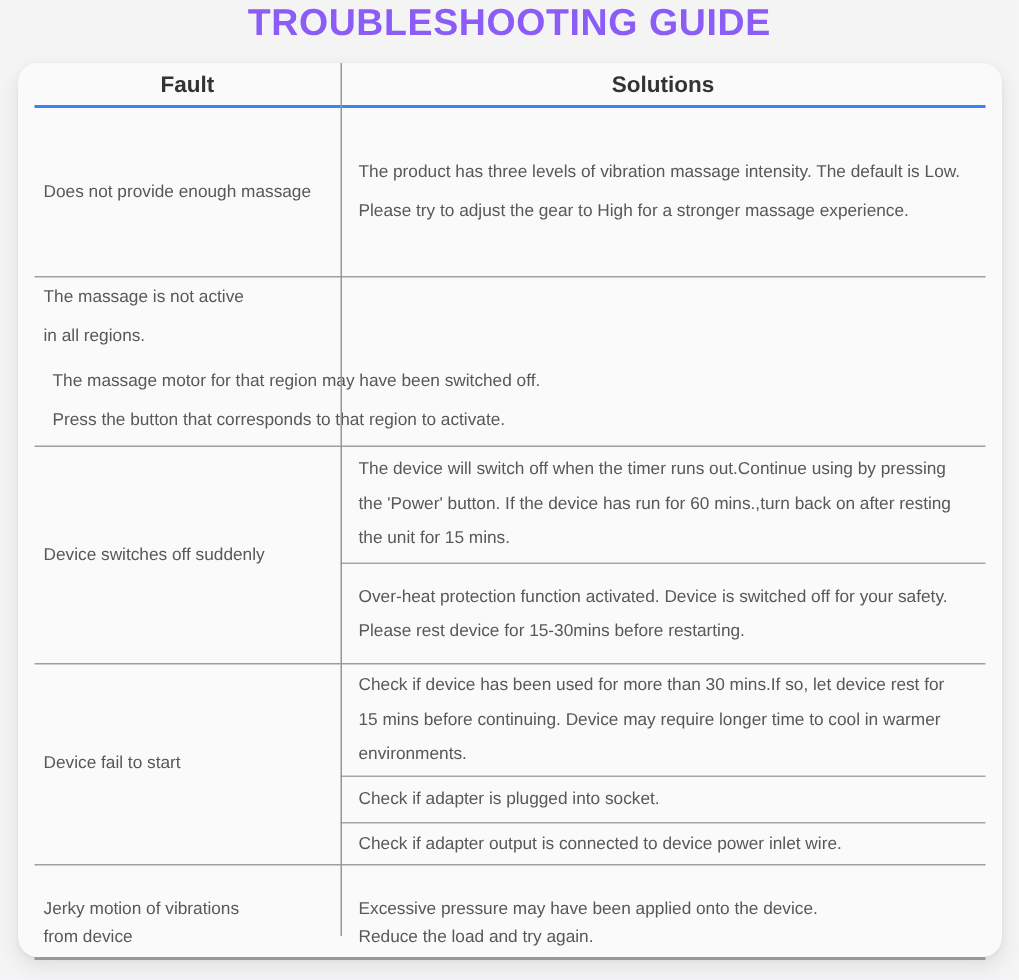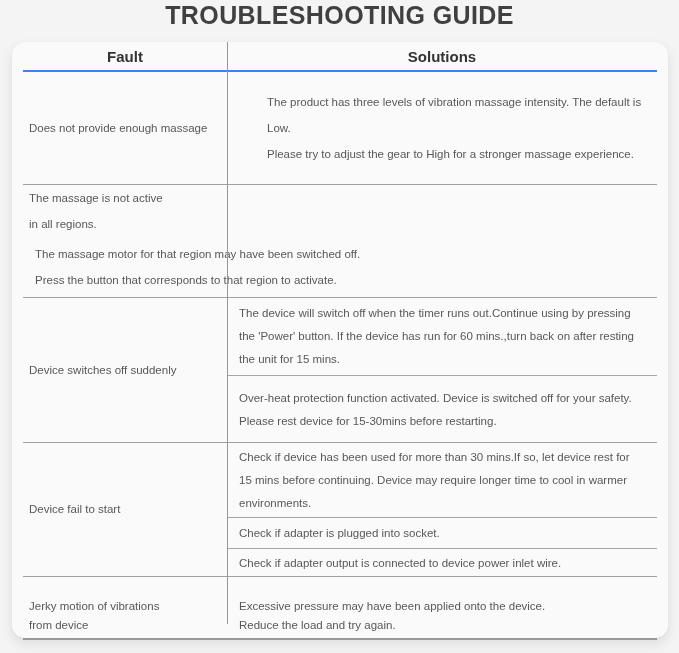--- a/index.html
+++ b/index.html
@@ -8,21 +8,21 @@
     overflow: hidden;
     background: #f4f4f5;
     font-family: "Liberation Sans", sans-serif;
   }
   .page-title {
     width: 679px;
     text-align: center;
     font-size: 25px;
     font-weight: 700;
     letter-spacing: 0.4px;
-    color: #404040;
+    color: #8b5cf6;
     line-height: 28px;
     padding-top: 1px;
   }
   .card {
     position: absolute;
     left: 12px; top: 42px;
     width: 656px; height: 596px;
     background: #fafafa;
     border-radius: 13px;
     box-shadow: 0 6px 14px rgba(0,0,0,0.09), 0 1px 3px rgba(0,0,0,0.05);
@@ -78,21 +78,21 @@
 <div class="card">
   <div class="column-divider"></div>
   <div class="thead">
     <div class="th th-fault">Fault</div>
     <div class="th th-solutions">Solutions</div>
   </div>
   <div id="table-body">
       <div class="row" style="height: 113px;">
         <div class="fault-cell" style="line-height: 26px;">Does not provide enough massage</div>
         <div class="solutions-stack">
-          <div class="solution-cell" style="line-height: 26px; margin-left: 28px;">The product has three levels of vibration massage intensity. The default is Low.
+          <div class="solution-cell" style="line-height: 26px;">The product has three levels of vibration massage intensity. The default is Low.
 Please try to adjust the gear to High for a stronger massage experience.</div>
         </div>
       </div>
       <div class="row" style="height: 113px; flex-direction: column;">
         <div class="fault-cell" style="line-height: 26px;">The massage is not active
 in all regions.</div>
         <div class="solutions-stack">
           <div class="solution-cell" style="line-height: 26px;">The massage motor for that region may have been switched off.
 Press the button that corresponds to that region to activate.</div>
         </div>

